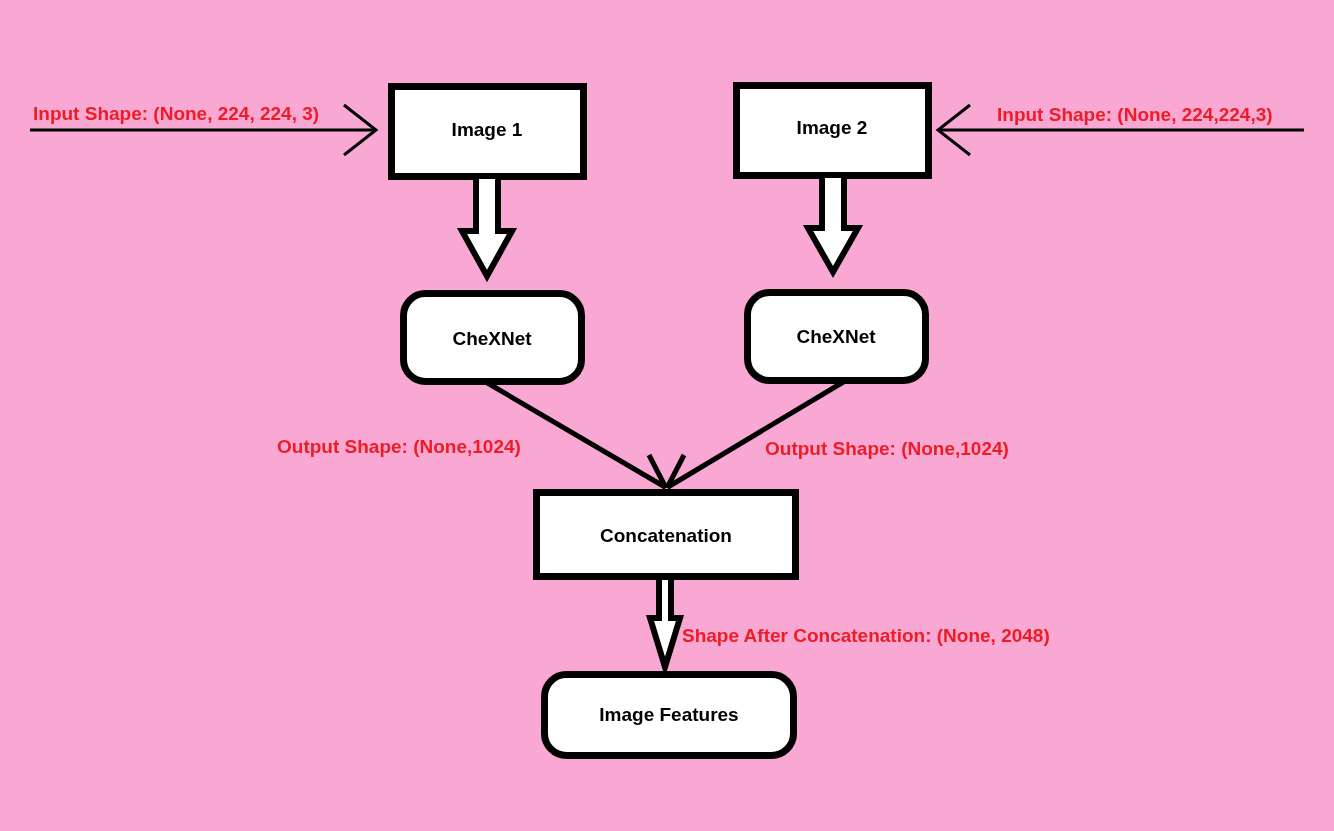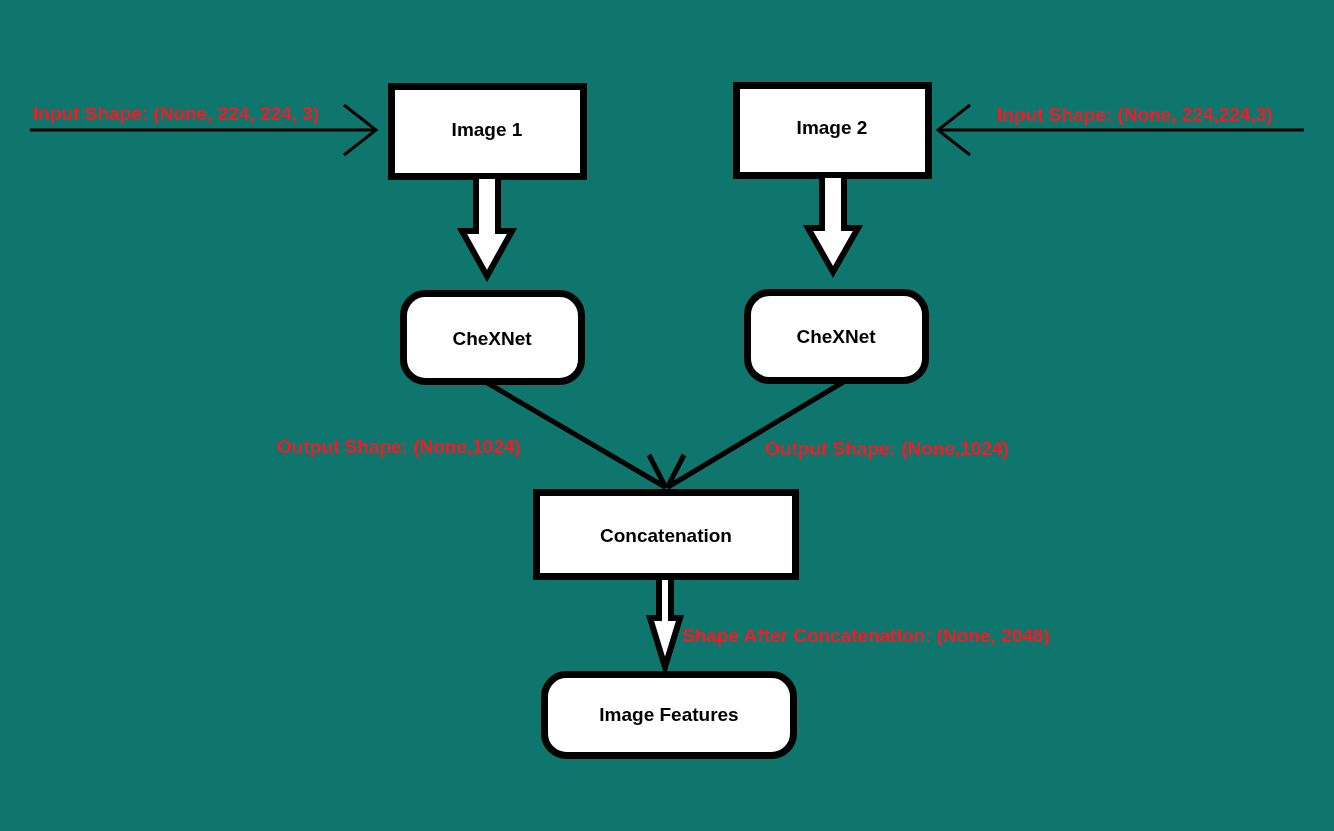--- a/index.html
+++ b/index.html
@@ -10,21 +10,21 @@
   body {
     width: 1334px;
     height: 831px;
     overflow: hidden;
     font-family: "Liberation Sans", sans-serif;
   }
   #diagram-root {
     position: relative;
     width: 1334px;
     height: 831px;
-    background: #0f766e;
+    background: #f9a8d4;
   }
   svg#diagram-canvas {
     position: absolute;
     top: 0;
     left: 0;
     width: 1334px;
     height: 831px;
     display: block;
   }
   .node-shape {

